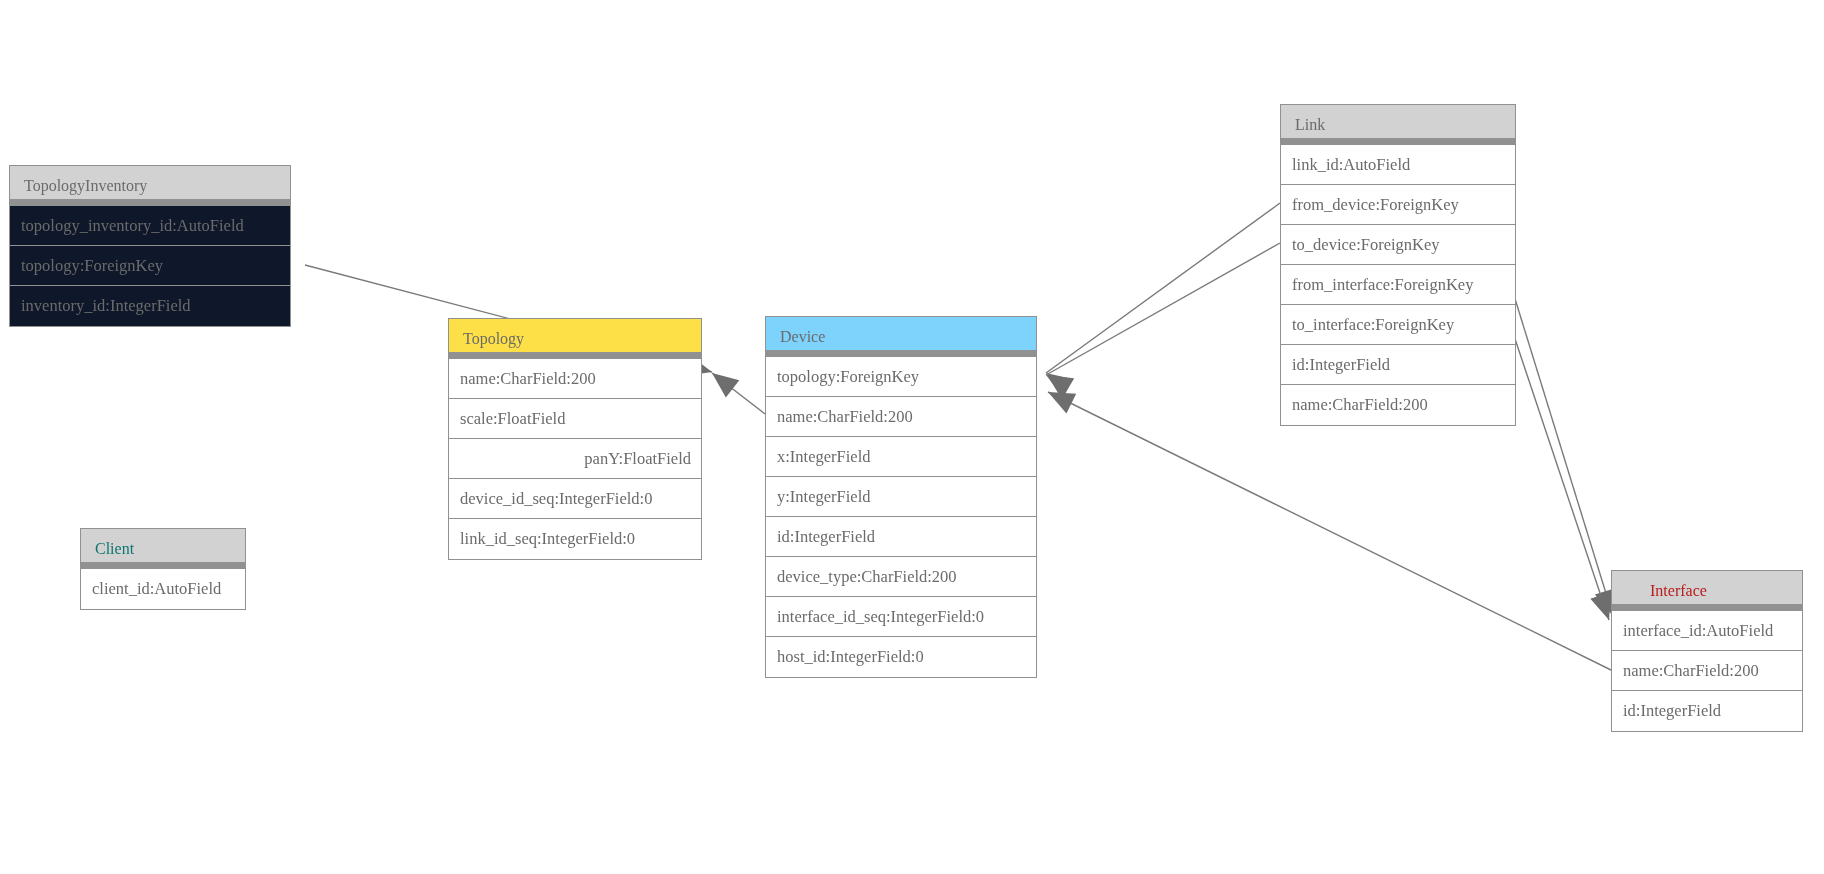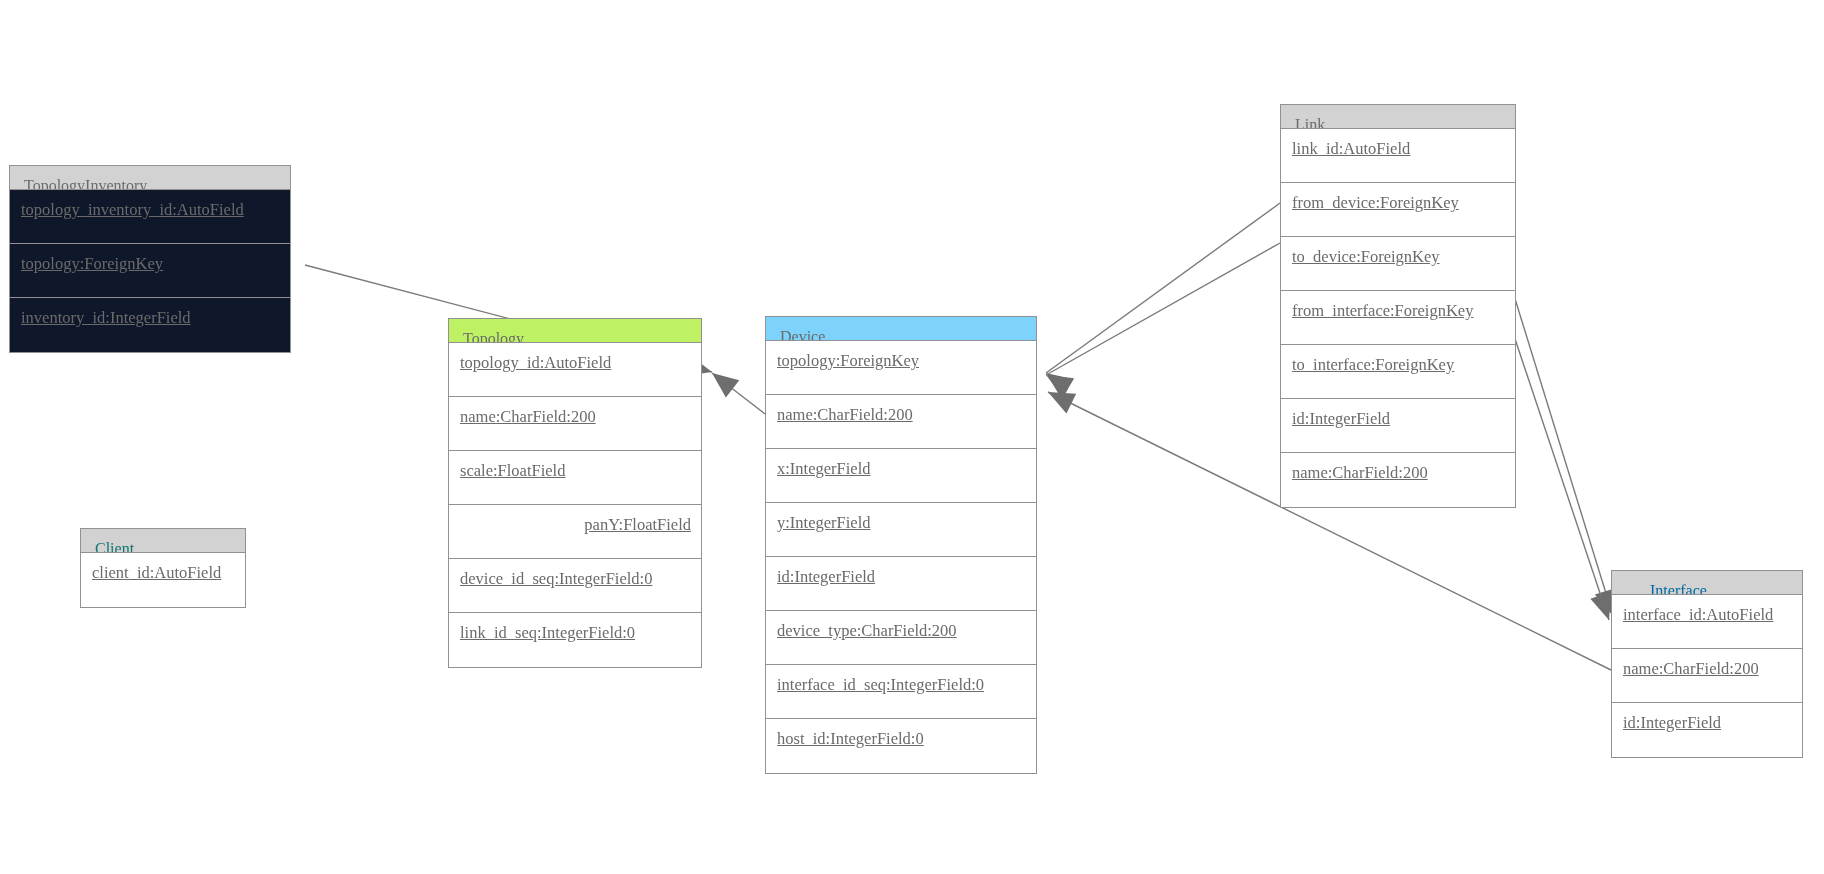--- a/index.html
+++ b/index.html
@@ -12,42 +12,41 @@
   svg#edges{position:absolute;left:0;top:0;width:1824px;height:874px;pointer-events:none;}
   .entity{
     position:absolute;
     border:1px solid #919191;
     background:#ffffff;
     box-sizing:border-box;
     z-index:2;
   }
   .entity .ehead{
     background:#d2d2d2;
-    border-bottom:1px solid #404040;
+    border-bottom:7px solid #404040;
     color:#6b6b6b;
     font-size:16px;
     line-height:40px;
-    height:24px;
+    height:40px;
     padding:0 0 0 14px;
     box-sizing:border-box;
     white-space:nowrap;
     overflow:hidden;
     font-family:Liberation Serif, serif;
   }
   .entity .erow{
     color:#6b6b6b;
     font-size:16.5px;
     line-height:40px;
-    height:54px;
+    height:40px;
     padding:0 10px 0 11px;
     box-sizing:border-box;
     border-bottom:1px solid #919191;
     white-space:nowrap;
     overflow:hidden;
-    text-decoration:underline;
   }
   .entity .erow:last-child{border-bottom:none;}
 </style>
 </head>
 <body>
 
 <div id="canvas">
 
   <svg id="edges" viewBox="0 0 1824 874" xmlns="http://www.w3.org/2000/svg">
       <g>
@@ -81,22 +80,21 @@
     </svg>
 
   <div id="entities">
       <div class="entity" style="left: 9px; top: 165px; width: 282px; border-color: rgb(145, 145, 145); background: #0f172a;">
         <div class="ehead" style="background: rgb(210, 210, 210); color: rgb(107, 107, 107); border-bottom-color: rgb(145, 145, 145);">TopologyInventory</div>
         <div class="erow" style="color: rgb(107, 107, 107); border-bottom-color: rgb(145, 145, 145);">topology_inventory_id:AutoField</div>
         <div class="erow" style="color: rgb(107, 107, 107); border-bottom-color: rgb(145, 145, 145);">topology:ForeignKey</div>
         <div class="erow" style="color: rgb(107, 107, 107); border-bottom-color: rgb(145, 145, 145);">inventory_id:IntegerField</div>
       </div>
       <div class="entity" style="left: 448px; top: 318px; width: 254px; border-color: rgb(145, 145, 145); background: rgb(255, 255, 255);">
-        <div class="ehead" style="background: #bef264; color: rgb(107, 107, 107); border-bottom-color: rgb(145, 145, 145);">Topology</div>
-        <div class="erow" style="color: rgb(107, 107, 107); border-bottom-color: rgb(145, 145, 145);">topology_id:AutoField</div>
+        <div class="ehead" style="background: #fde047; color: rgb(107, 107, 107); border-bottom-color: rgb(145, 145, 145);">Topology</div>
         <div class="erow" style="color: rgb(107, 107, 107); border-bottom-color: rgb(145, 145, 145);">name:CharField:200</div>
         <div class="erow" style="color: rgb(107, 107, 107); border-bottom-color: rgb(145, 145, 145);">scale:FloatField</div>
         <div class="erow" style="color: rgb(107, 107, 107); border-bottom-color: rgb(145, 145, 145); text-align: right;">panY:FloatField</div>
         <div class="erow" style="color: rgb(107, 107, 107); border-bottom-color: rgb(145, 145, 145);">device_id_seq:IntegerField:0</div>
         <div class="erow" style="color: rgb(107, 107, 107); border-bottom-color: rgb(145, 145, 145);">link_id_seq:IntegerField:0</div>
       </div>
       <div class="entity" style="left: 80px; top: 528px; width: 166px; border-color: rgb(145, 145, 145); background: rgb(255, 255, 255);">
         <div class="ehead" style="background: rgb(210, 210, 210); color: #0f766e; border-bottom-color: rgb(145, 145, 145);">Client</div>
         <div class="erow" style="color: rgb(107, 107, 107); border-bottom-color: rgb(145, 145, 145);">client_id:AutoField</div>
       </div>
@@ -115,20 +113,20 @@
         <div class="ehead" style="background: rgb(210, 210, 210); color: rgb(107, 107, 107); border-bottom-color: rgb(145, 145, 145);">Link</div>
         <div class="erow" style="color: rgb(107, 107, 107); border-bottom-color: rgb(145, 145, 145);">link_id:AutoField</div>
         <div class="erow" style="color: rgb(107, 107, 107); border-bottom-color: rgb(145, 145, 145);">from_device:ForeignKey</div>
         <div class="erow" style="color: rgb(107, 107, 107); border-bottom-color: rgb(145, 145, 145);">to_device:ForeignKey</div>
         <div class="erow" style="color: rgb(107, 107, 107); border-bottom-color: rgb(145, 145, 145);">from_interface:ForeignKey</div>
         <div class="erow" style="color: rgb(107, 107, 107); border-bottom-color: rgb(145, 145, 145);">to_interface:ForeignKey</div>
         <div class="erow" style="color: rgb(107, 107, 107); border-bottom-color: rgb(145, 145, 145);">id:IntegerField</div>
         <div class="erow" style="color: rgb(107, 107, 107); border-bottom-color: rgb(145, 145, 145);">name:CharField:200</div>
       </div>
       <div class="entity" style="left: 1611px; top: 570px; width: 192px; border-color: rgb(145, 145, 145); background: rgb(255, 255, 255);">
-        <div class="ehead" style="background: rgb(210, 210, 210); color: #0369a1; border-bottom-color: rgb(145, 145, 145); padding-left: 38px;">Interface</div>
+        <div class="ehead" style="background: rgb(210, 210, 210); color: #b91c1c; border-bottom-color: rgb(145, 145, 145); padding-left: 38px;">Interface</div>
         <div class="erow" style="color: rgb(107, 107, 107); border-bottom-color: rgb(145, 145, 145);">interface_id:AutoField</div>
         <div class="erow" style="color: rgb(107, 107, 107); border-bottom-color: rgb(145, 145, 145);">name:CharField:200</div>
         <div class="erow" style="color: rgb(107, 107, 107); border-bottom-color: rgb(145, 145, 145);">id:IntegerField</div>
       </div>
     </div>
 
 </div>
 
 </body></html>

